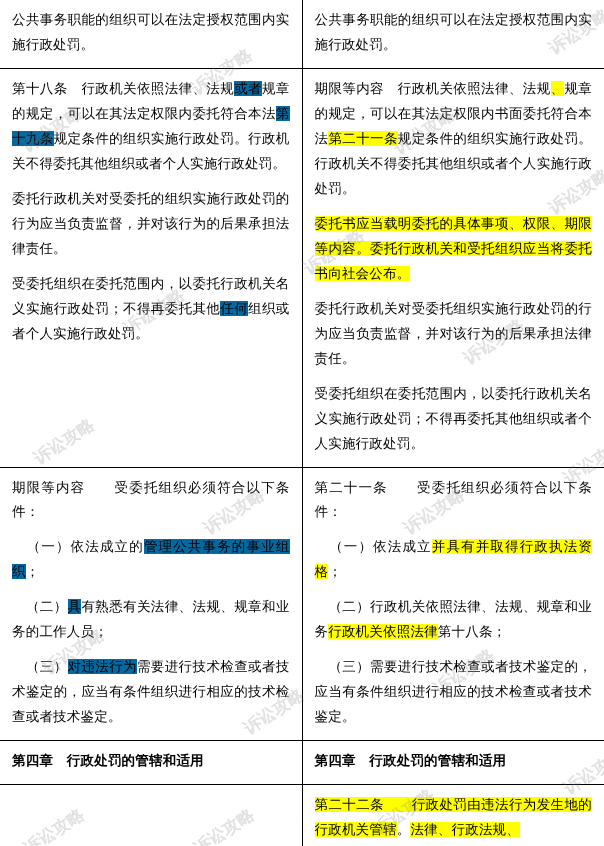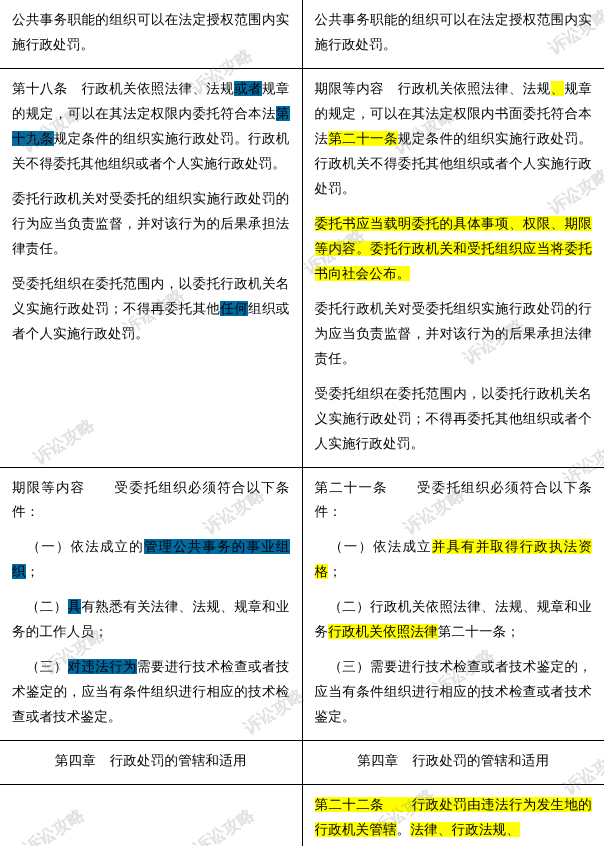--- a/index.html
+++ b/index.html
@@ -43,22 +43,21 @@
     font-size: 13.5px;
     line-height: 1.85;
     margin: 0 0 10px 0;
     text-align: justify;
     letter-spacing: 0.2px;
   }
   .para:last-child {
     margin-bottom: 0;
   }
   .para.center {
-    text-align: center;
-    font-weight: normal;
+    font-weight: bold;
   }
   .hl {
     background: #ffff00;
   }
   .gy {
     background: #0369a1;
   }
   
   .wm-layer {
     position: absolute;
@@ -106,21 +105,21 @@
         <tr>
           <td class="left">
             <div class="para"><span>期限等内容　　受委托组织必须符合以下条件：</span></div>
             <div class="para"><span>　（一）依法成立的</span><span class="gy">管理公共事务的事业组织</span><span>；</span></div>
             <div class="para"><span>　（二）</span><span class="gy">具</span><span>有熟悉有关法律、法规、规章和业务的工作人员；</span></div>
             <div class="para"><span>　（三）</span><span class="gy">对违法行为</span><span>需要进行技术检查或者技术鉴定的，应当有条件组织进行相应的技术检查或者技术鉴定。</span></div>
           </td>
           <td class="right">
             <div class="para"><span>第二十一条　　受委托组织必须符合以下条件：</span></div>
             <div class="para"><span>　（一）依法成立</span><span class="hl">并具有</span><span class="hl">并取得行政执法资格</span><span>；</span></div>
-            <div class="para"><span>　（二）行政机关依照法律、法规、规章和业务</span><span class="hl">行政机关依照法律</span><span>第二十一条；</span></div>
+            <div class="para"><span>　（二）行政机关依照法律、法规、规章和业务</span><span class="hl">行政机关依照法律</span><span>第十八条；</span></div>
             <div class="para"><span>　（三）需要进行技术检查或者技术鉴定的，应当有条件组织进行相应的技术检查或者技术鉴定。</span></div>
           </td>
         </tr>
         <tr>
           <td class="left">
             <div class="para center"><span>第四章　行政处罚的管辖和适用</span></div>
           </td>
           <td class="right">
             <div class="para center"><span>第四章　行政处罚的管辖和适用</span></div>
           </td>

